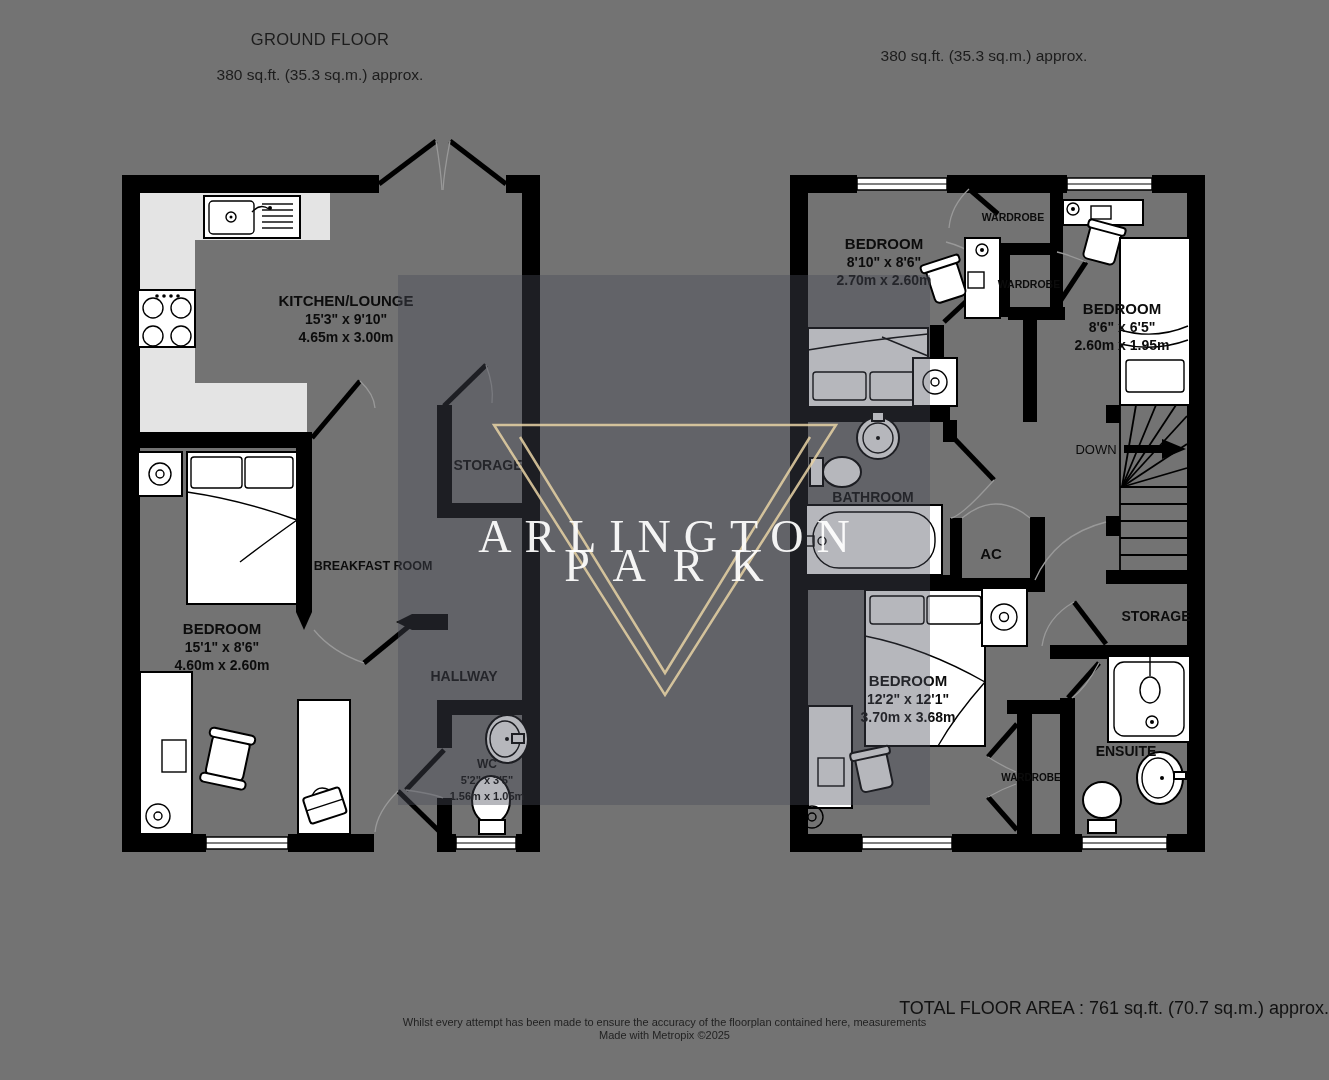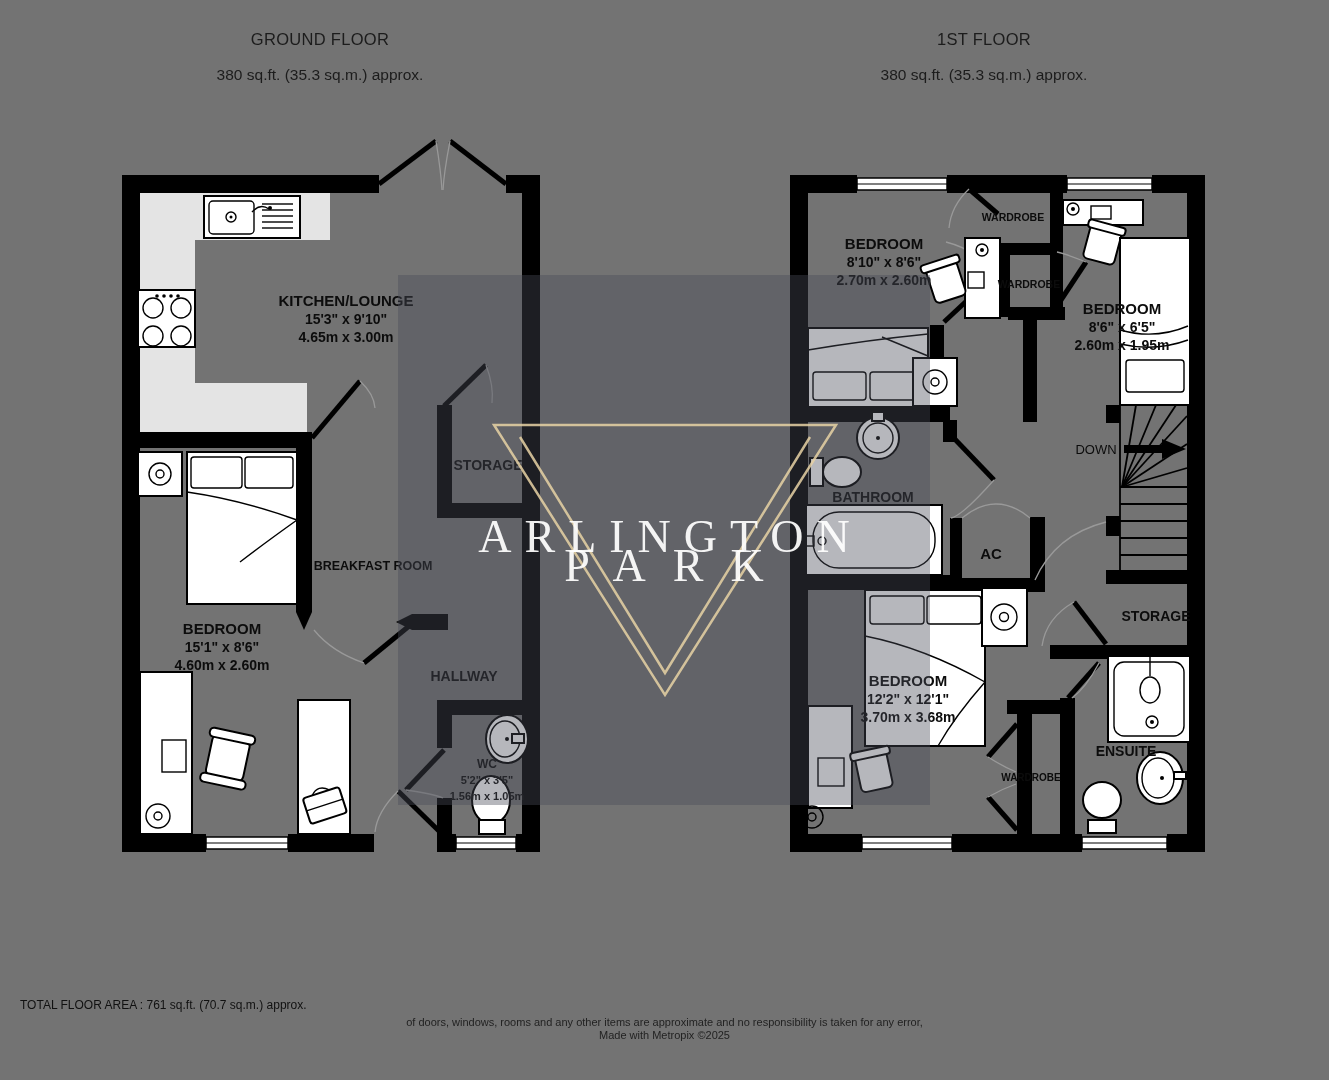--- a/index.html
+++ b/index.html
@@ -29,36 +29,35 @@
   .wcdim{font-weight:700;font-size:11px;}
   .bk{font-weight:700;font-size:12.5px;}
   .nrm{font-weight:400;font-size:13px;}
   .watermark{position:absolute;left:398px;top:275px;width:532px;height:530px;z-index:5;
              pointer-events:none;}
   .wm-bg{position:absolute;inset:0;}
   .wm-text{position:absolute;left:0;width:100%;text-align:center;color:rgba(255,255,255,0.93);
            font-family:"Liberation Serif",serif;font-size:46px;line-height:1;}
   .wm1{top:203px;letter-spacing:13px;text-indent:13px;margin-top:36px;}
   .wm2{top:268px;letter-spacing:27px;text-indent:27px;}
-  .foot-total{position:absolute;left:0;right:0;top:998px;text-align:left;font-size:12px;color:#111;margin-left:20px;}
+  .foot-total{position:absolute;left:0;right:0;top:998px;text-align:right;font-size:18px;color:#111;}
   .foot-disc{position:absolute;left:0;right:0;top:1017px;text-align:center;font-size:11px;
              line-height:11.5px;color:#222;}
   .foot-credit{margin-top:1px;}
 </style>
 </head>
 <body>
 
 <div class="canvas">
 
   <div class="hdr" style="left:120px;">
     <div class="t1">GROUND FLOOR</div>
     <div class="t2">380 sq.ft. (35.3 sq.m.) approx.</div>
   </div>
   <div class="hdr" style="left:784px;">
-    <div class="t1">1ST FLOOR</div>
     <div class="t2">380 sq.ft. (35.3 sq.m.) approx.</div>
   </div>
 
   <svg class="plan" width="1329" height="1080" viewBox="0 0 1329 1080">
 
     <g>
 
       <path class="counter" d="M140,193 H330 V240 H195 V383 H307 V432 H140 Z"></path>
 
       <g class="wall">
@@ -377,17 +376,17 @@
     <svg width="532" height="530" viewBox="0 0 532 530" style="position:absolute;inset:0;">
       <path d="M96,150 L438,150 L267,420 Z" fill="none" stroke="#e8d2a4" stroke-width="2.5" opacity="0.85"></path>
       <path d="M122,162 L267,398 L412,162" fill="none" stroke="#e8d2a4" stroke-width="2.5" opacity="0.85"></path>
     </svg>
     <div class="wm-text wm1">ARLINGTON</div>
     <div class="wm-text wm2">PARK</div>
   </div>
 
   <div class="foot-total">TOTAL FLOOR AREA : 761 sq.ft. (70.7 sq.m.) approx.</div>
   <div class="foot-disc">
-    <div>of doors, windows, rooms and any other items are approximate and no responsibility is taken for any error,</div>
+    <div>Whilst every attempt has been made to ensure the accuracy of the floorplan contained here, measurements</div>
     <div class="foot-credit">Made with Metropix ©2025</div>
   </div>
 
 </div>
 
 </body></html>

